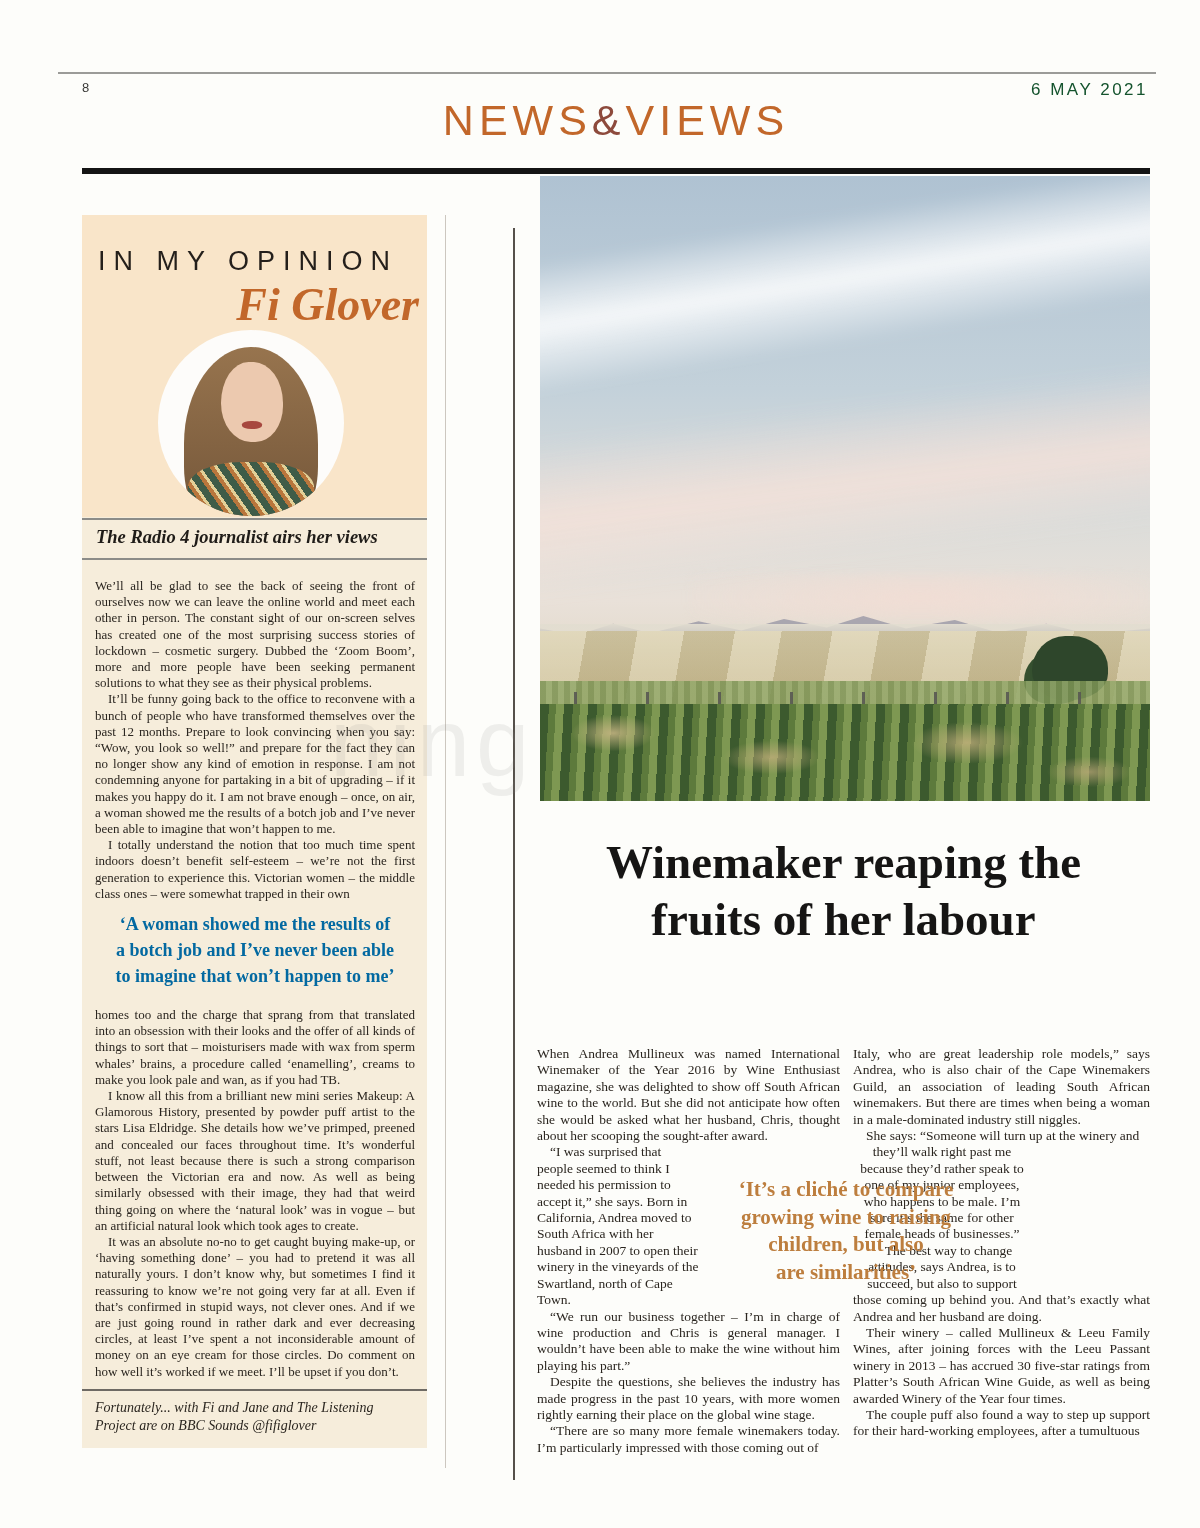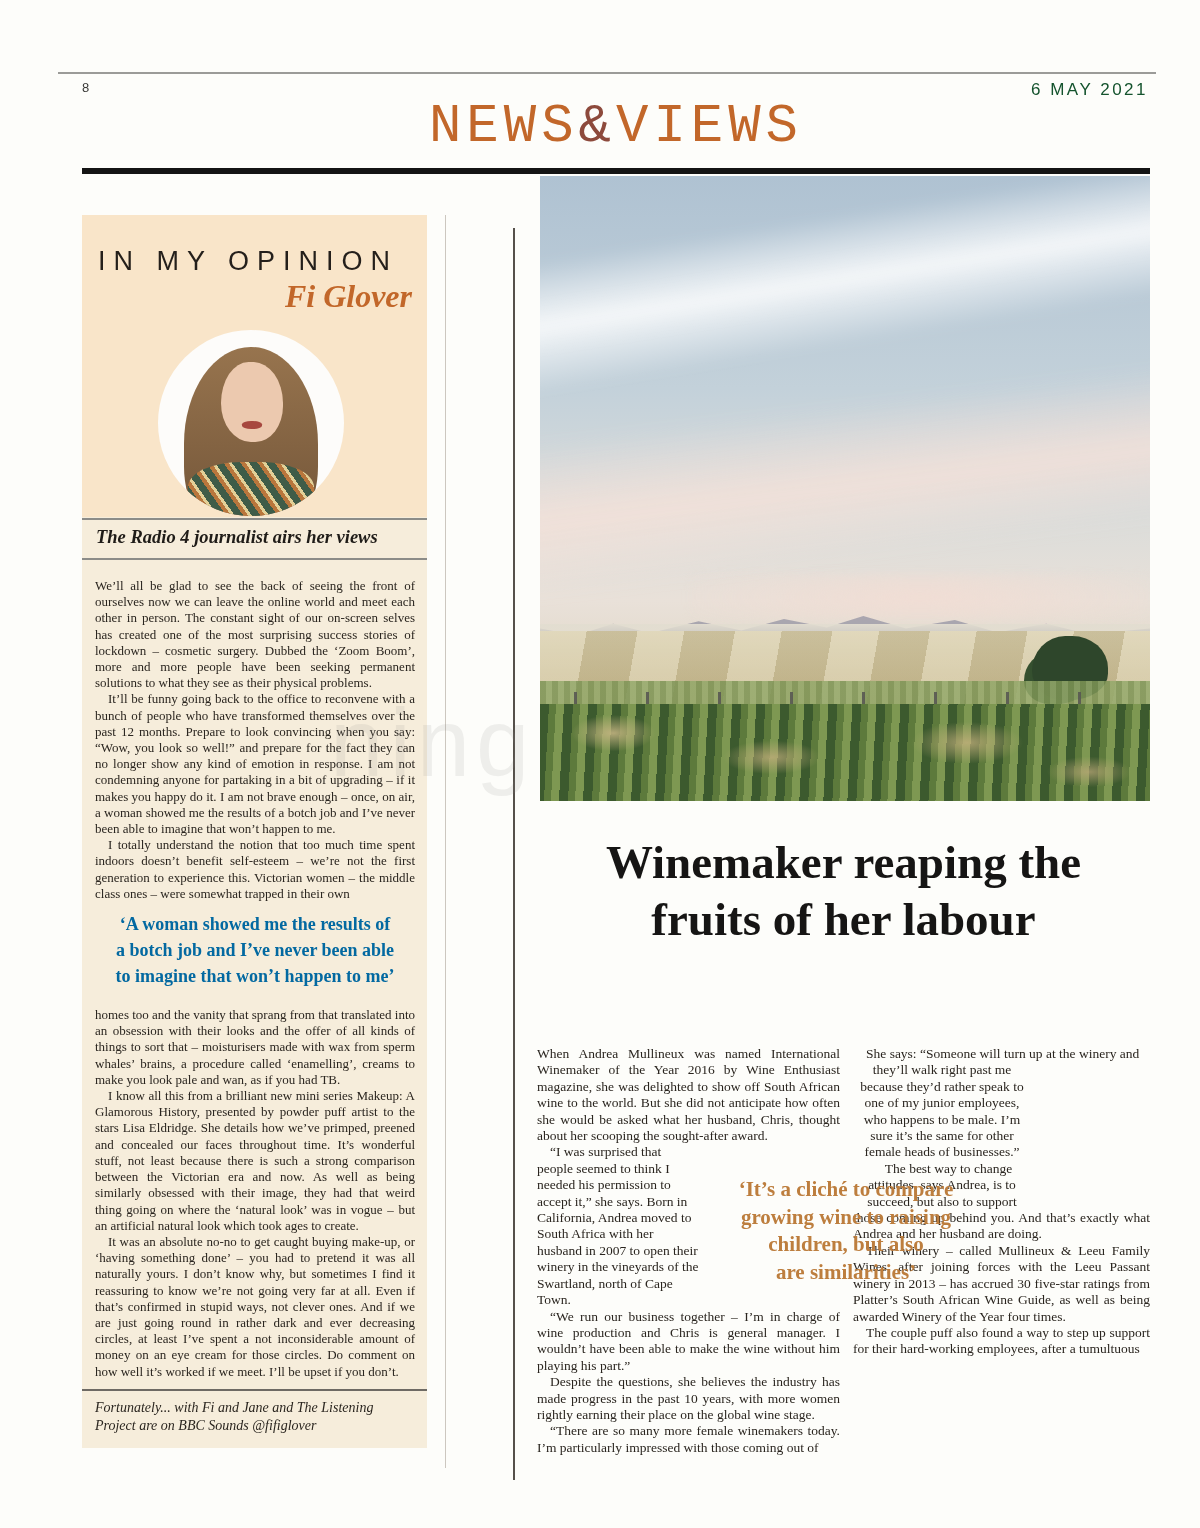--- a/index.html
+++ b/index.html
@@ -5,33 +5,33 @@
   html,body{margin:0;padding:0;background:#e8e8e8;}
   .page{
     position:relative;width:1200px;height:1528px;margin:0 auto;
     background:#fdfdfa;font-family:"Liberation Serif",serif;color:#29241e;
     overflow:hidden;
   }
   .hairline-top{position:absolute;left:58px;top:72px;width:1098px;height:2px;background:#9b9b98;}
   .page-number{position:absolute;left:82px;top:80px;font-family:"Liberation Sans",sans-serif;font-size:13px;letter-spacing:1px;color:#3a3a38;}
   .date{position:absolute;right:52px;top:80px;font-family:"Liberation Sans",sans-serif;font-size:17px;letter-spacing:2.5px;color:#14532d;}
   .masthead{position:absolute;left:82px;top:96px;width:1068px;text-align:center;
-    font-size:54px;letter-spacing:5px;color:#c2672a;font-family:Liberation Mono, monospace;}
+    font-size:43px;letter-spacing:5px;color:#c2672a;font-family:Liberation Sans, sans-serif;}
   .masthead .amp{color:#8d4a3c;}
   .rule-thick{position:absolute;left:82px;top:168px;width:1068px;height:6px;background:#141414;}
   .watermark{position:absolute;left:330px;top:688px;font-family:"Liberation Sans",sans-serif;
     font-size:96px;color:rgba(140,140,140,0.13);letter-spacing:6px;z-index:5;}
 
   
   .opinion-bg{position:absolute;left:82px;top:215px;width:345px;height:1233px;background:#f6eddb;}
   .opinion-header{position:absolute;left:82px;top:215px;width:345px;height:302px;background:#f9e5c9;}
   .kicker{position:absolute;left:98px;top:246px;width:315px;font-family:"Liberation Sans",sans-serif;
     font-size:27px;letter-spacing:8px;color:#241f1b;}
   .author{position:absolute;left:82px;top:278px;width:330px;text-align:right;
-    font-style:italic;font-weight:700;font-size:32px;color:#c2672a;}
+    font-style:italic;font-weight:700;font-size:46px;color:#c2672a;padding-left:7px;}
   .portrait{position:absolute;left:158px;top:330px;width:186px;height:186px;border-radius:50%;
     background:#fdfcfa;overflow:hidden;}
   .portrait .hair{position:absolute;left:14%;top:9%;width:72%;height:104%;
     background:linear-gradient(180deg,#97744e,#7c5d3e 70%);border-radius:50% 50% 38% 38%;}
   .portrait .face{position:absolute;left:34%;top:17%;width:33%;height:43%;
     background:#ecc9af;border-radius:48% 52% 48% 52%/55% 55% 48% 52%;}
   .portrait .lips{position:absolute;left:45%;top:49%;width:11%;height:4%;
     background:#a7483f;border-radius:45%;}
   .portrait .shirt{position:absolute;left:16%;top:71%;width:68%;height:32%;border-radius:42% 42% 0 0;
     background:repeating-linear-gradient(55deg,#3f5c48 0 7px,#b9763c 7px 11px,#e3d097 11px 14px);}
@@ -140,21 +140,21 @@
 
   <div class="opinion-body">
     <p>We’ll all be glad to see the back of seeing the front of ourselves now we can leave the online world and meet each other in person. The constant sight of our on-screen selves has created one of the most surprising success stories of lockdown – cosmetic surgery. Dubbed the ‘Zoom Boom’, more and more people have been seeking permanent solutions to what they see as their physical problems.</p>
     <p class="ind">It’ll be funny going back to the office to reconvene with a bunch of people who have transformed themselves over the past 12 months. Prepare to look convincing when you say: “Wow, you look so well!” and prepare for the fact they can no longer show any kind of emotion in response. I am not condemning anyone for partaking in a bit of upgrading – if it makes you happy do it. I am not brave enough – once, on air, a woman showed me the results of a botch job and I’ve never been able to imagine that won’t happen to me.</p>
     <p class="ind">I totally understand the notion that too much time spent indoors doesn’t benefit self-esteem – we’re not the first generation to experience this. Victorian women – the middle class ones – were somewhat trapped in their own</p>
     <div class="opinion-quote">
       <span>‘A woman showed me the results of</span>
       <span>a botch job and I’ve never been able</span>
       <span>to imagine that won’t happen to me’</span>
     </div>
-    <p>homes too and the vanity that sprang from that translated into an obsession with their looks and the offer of all kinds of things to sort that – moisturisers made with wax from sperm whales’ brains, a procedure called ‘enamelling’, creams to make you look pale and wan, as if you had TB.</p>
+    <p>homes too and the charge that sprang from that translated into an obsession with their looks and the offer of all kinds of things to sort that – moisturisers made with wax from sperm whales’ brains, a procedure called ‘enamelling’, creams to make you look pale and wan, as if you had TB.</p>
     <p class="ind">I know all this from a brilliant new mini series Makeup: A Glamorous History, presented by powder puff artist to the stars Lisa Eldridge. She details how we’ve primped, preened and concealed our faces throughout time. It’s wonderful stuff, not least because there is such a strong comparison between the Victorian era and now. As well as being similarly obsessed with their image, they had that weird thing going on where the ‘natural look’ was in vogue – but an artificial natural look which took ages to create.</p>
     <p class="ind">It was an absolute no-no to get caught buying make-up, or ‘having something done’ – you had to pretend it was all naturally yours. I don’t know why, but sometimes I find it reassuring to know we’re not going very far at all. Even if that’s confirmed in stupid ways, not clever ones. And if we are just going round in rather dark and ever decreasing circles, at least I’ve spent a not inconsiderable amount of money on an eye cream for those circles. Do comment on how well it’s worked if we meet. I’ll be upset if you don’t.</p>
   </div>
   <div class="opinion-rule"></div>
   <div class="opinion-foot">Fortunately... with Fi and Jane and The Listening Project are on BBC Sounds @fifiglover</div>
 
   <div class="vrule-light"></div>
   <div class="vrule-dark"></div>
 
   <div class="photo">
@@ -177,20 +177,21 @@
 
   <div class="col col-left">
     <p>When Andrea Mullineux was named International Winemaker of the Year 2016 by Wine Enthusiast magazine, she was delighted to show off South African wine to the world. But she did not anticipate how often she would be asked what her husband, Chris, thought about her scooping the sought-after award.</p>
     <p class="ind narrow-left">“I was surprised that people seemed to think I needed his permission to accept it,” she says. Born in California, Andrea moved to South Africa with her husband in 2007 to open their winery in the vineyards of the Swartland, north of Cape Town.</p>
     <p class="ind">“We run our business together – I’m in charge of wine production and Chris is general manager. I wouldn’t have been able to make the wine without him playing his part.”</p>
     <p class="ind">Despite the questions, she believes the industry has made progress in the past 10 years, with more women rightly earning their place on the global wine stage.</p>
     <p class="ind">“There are so many more female winemakers today. I’m particularly impressed with those coming out of</p>
   </div>
 
   <div class="col col-right">
+    <p>Italy, who are great leadership role models,” says Andrea, who is also chair of the Cape Winemakers Guild, an association of leading South African winemakers. But there are times when being a woman in a male-dominated industry still niggles.</p>
     <p class="ind lead-line">She says: “Someone will turn up at the winery and</p>
     <p class="narrow-right">they’ll walk right past me because they’d rather speak to one of my junior employees, who happens to be male. I’m sure it’s the same for other female heads of businesses.”</p>
     <p class="ind narrow-right">The best way to change attitudes, says Andrea, is to succeed, but also to support</p>
     <p>those coming up behind you. And that’s exactly what Andrea and her husband are doing.</p>
     <p class="ind">Their winery – called Mullineux &amp; Leeu Family Wines, after joining forces with the Leeu Passant winery in 2013 – has accrued 30 five-star ratings from Platter’s South African Wine Guide, as well as being awarded Winery of the Year four times.</p>
     <p class="ind">The couple puff also found a way to step up support for their hard-working employees, after a tumultuous</p>
   </div>
 
   <div class="article-quote">
     <span>‘It’s a cliché to compare</span>

